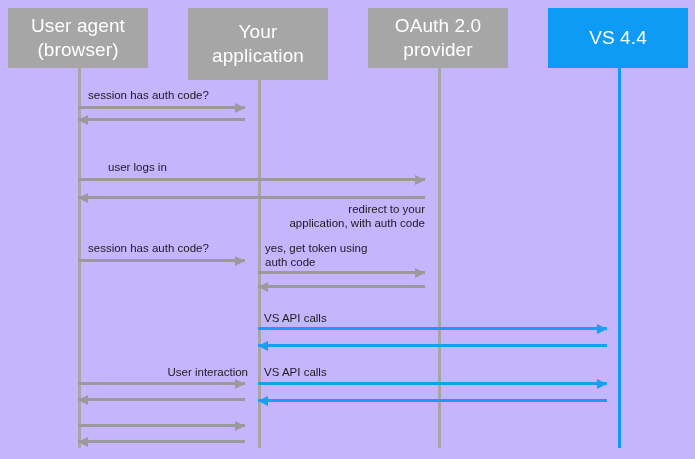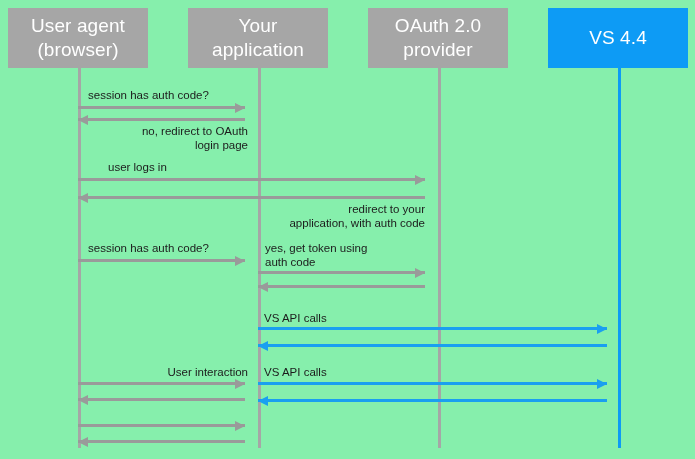--- a/index.html
+++ b/index.html
@@ -7,21 +7,21 @@
     padding: 0;
     background: #ffffff;
   }
   body {
     font-family: "Liberation Sans", sans-serif;
   }
   #diagram-root {
     position: relative;
     width: 695px;
     height: 459px;
-    background: #86efac;
+    background: #c4b5fd;
     overflow: hidden;
   }
   .actor-box {
     position: absolute;
     box-sizing: border-box;
     display: flex;
     align-items: center;
     justify-content: center;
     text-align: center;
     color: #ffffff;
@@ -77,39 +77,37 @@
   .msg-label.align-left  { text-align: left; }
   .msg-label.align-right { text-align: right; }
 </style>
 </head>
 <body>
 
 <div id="diagram-root">
     <div class="actor-box gray" style="left: 8px; top: 8px; width: 140px; height: 60px;">User agent
 (browser)</div>
     <div class="lifeline gray" style="left: 78px; top: 68px; height: 380px;"></div>
-    <div class="actor-box gray" style="left: 188px; top: 8px; width: 140px; height: 60px;">Your
+    <div class="actor-box gray" style="left: 188px; top: 8px; width: 140px; height: 72px;">Your
 application</div>
     <div class="lifeline gray" style="left: 258px; top: 68px; height: 380px;"></div>
     <div class="actor-box gray" style="left: 368px; top: 8px; width: 140px; height: 60px;">OAuth 2.0
 provider</div>
     <div class="lifeline gray" style="left: 438px; top: 68px; height: 380px;"></div>
     <div class="actor-box blue" style="left: 548px; top: 8px; width: 140px; height: 60px;">VS 4.4</div>
     <div class="lifeline blue" style="left: 618px; top: 68px; height: 380px;"></div>
     <div class="msg gray right" style="left: 78px; top: 106px;">
       <div class="shaft" style="width: 167px;"></div>
       <div class="head" style="left: 157px;"></div>
     </div>
     <div class="msg-label align-left" style="left: 88px; top: 88px; width: 160px;">session has auth code?</div>
     <div class="msg gray left" style="left: 78px; top: 118px;">
       <div class="shaft" style="width: 167px;"></div>
       <div class="head" style="left: 0px;"></div>
     </div>
-    <div class="msg-label align-right" style="left: 118px; top: 124px; width: 130px;">no, redirect to OAuth
-login page</div>
     <div class="msg gray right" style="left: 78px; top: 178px;">
       <div class="shaft" style="width: 347px;"></div>
       <div class="head" style="left: 337px;"></div>
     </div>
     <div class="msg-label align-left" style="left: 108px; top: 160px; width: 160px;">user logs in</div>
     <div class="msg gray left" style="left: 78px; top: 196px;">
       <div class="shaft" style="width: 347px;"></div>
       <div class="head" style="left: 0px;"></div>
     </div>
     <div class="msg-label align-right" style="left: 268px; top: 202px; width: 157px;">redirect to your

